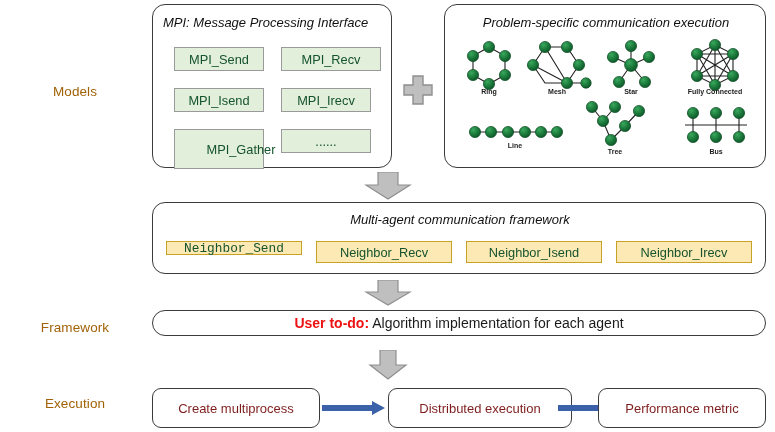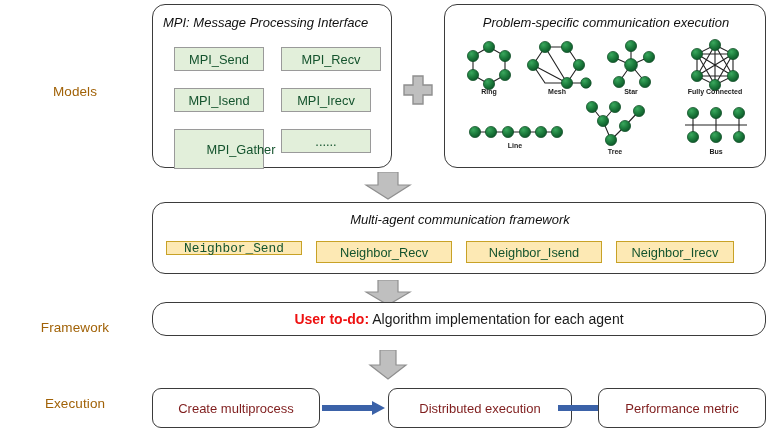--- a/index.html
+++ b/index.html
@@ -254,30 +254,30 @@
       <path d="M14,0 L34,0 L34,13 L46,13 L24,27 L2,13 L14,13 Z" fill="#bfbfbf" stroke="#8f8f8f" stroke-width="1.2"></path>
     </svg>
   </div>
 
   <div class="panel" style="left:152px; top:202px; width:614px; height:72px;">
     <div class="panel-title" style="left:0; top:9px; width:614px; text-align:center;">Multi-agent communication framework</div>
 
     <div class="chip chip-yellow" style="left:13px;  top:38px; width:136px; height:14px;font-family:Liberation Mono, monospace;">Neighbor_Send</div>
     <div class="chip chip-yellow" style="left:313px; top:38px; width:136px; height:22px;">Neighbor_Isend</div>
     <div class="chip chip-yellow" style="left:163px; top:38px; width:136px; height:22px;">Neighbor_Recv</div>
-    <div class="chip chip-yellow" style="left:463px; top:38px; width:118px; height:22px;">Neighbor_Irecv</div>
+    <div class="chip chip-yellow" style="left:463px; top:38px; width:136px; height:22px;">Neighbor_Irecv</div>
   </div>
 
   <div class="down-arrow" style="left:364px; top:280px; width:48px; height:26px;">
     <svg width="48" height="26" viewBox="0 0 48 26">
       <path d="M14,0 L34,0 L34,12 L46,12 L24,25 L2,12 L14,12 Z" fill="#bfbfbf" stroke="#8f8f8f" stroke-width="1.2"></path>
     </svg>
   </div>
 
-  <div class="panel" style="left:152px; top:302px; width:614px; height:34px; border-radius:14px;">
+  <div class="panel" style="left:152px; top:310px; width:614px; height:26px; border-radius:14px;">
     <div class="algo-text">
       <span class="algo-strong">User to-do:</span><span> Algorithm implementation for each agent</span>
     </div>
   </div>
 
   <div class="down-arrow" style="left:364px; top:350px; width:48px; height:30px;">
     <svg width="48" height="30" viewBox="0 0 48 30">
       <path d="M16,0 L32,0 L32,15 L42,15 L24,29 L6,15 L16,15 Z" fill="#bfbfbf" stroke="#8f8f8f" stroke-width="1.2"></path>
     </svg>
   </div>

